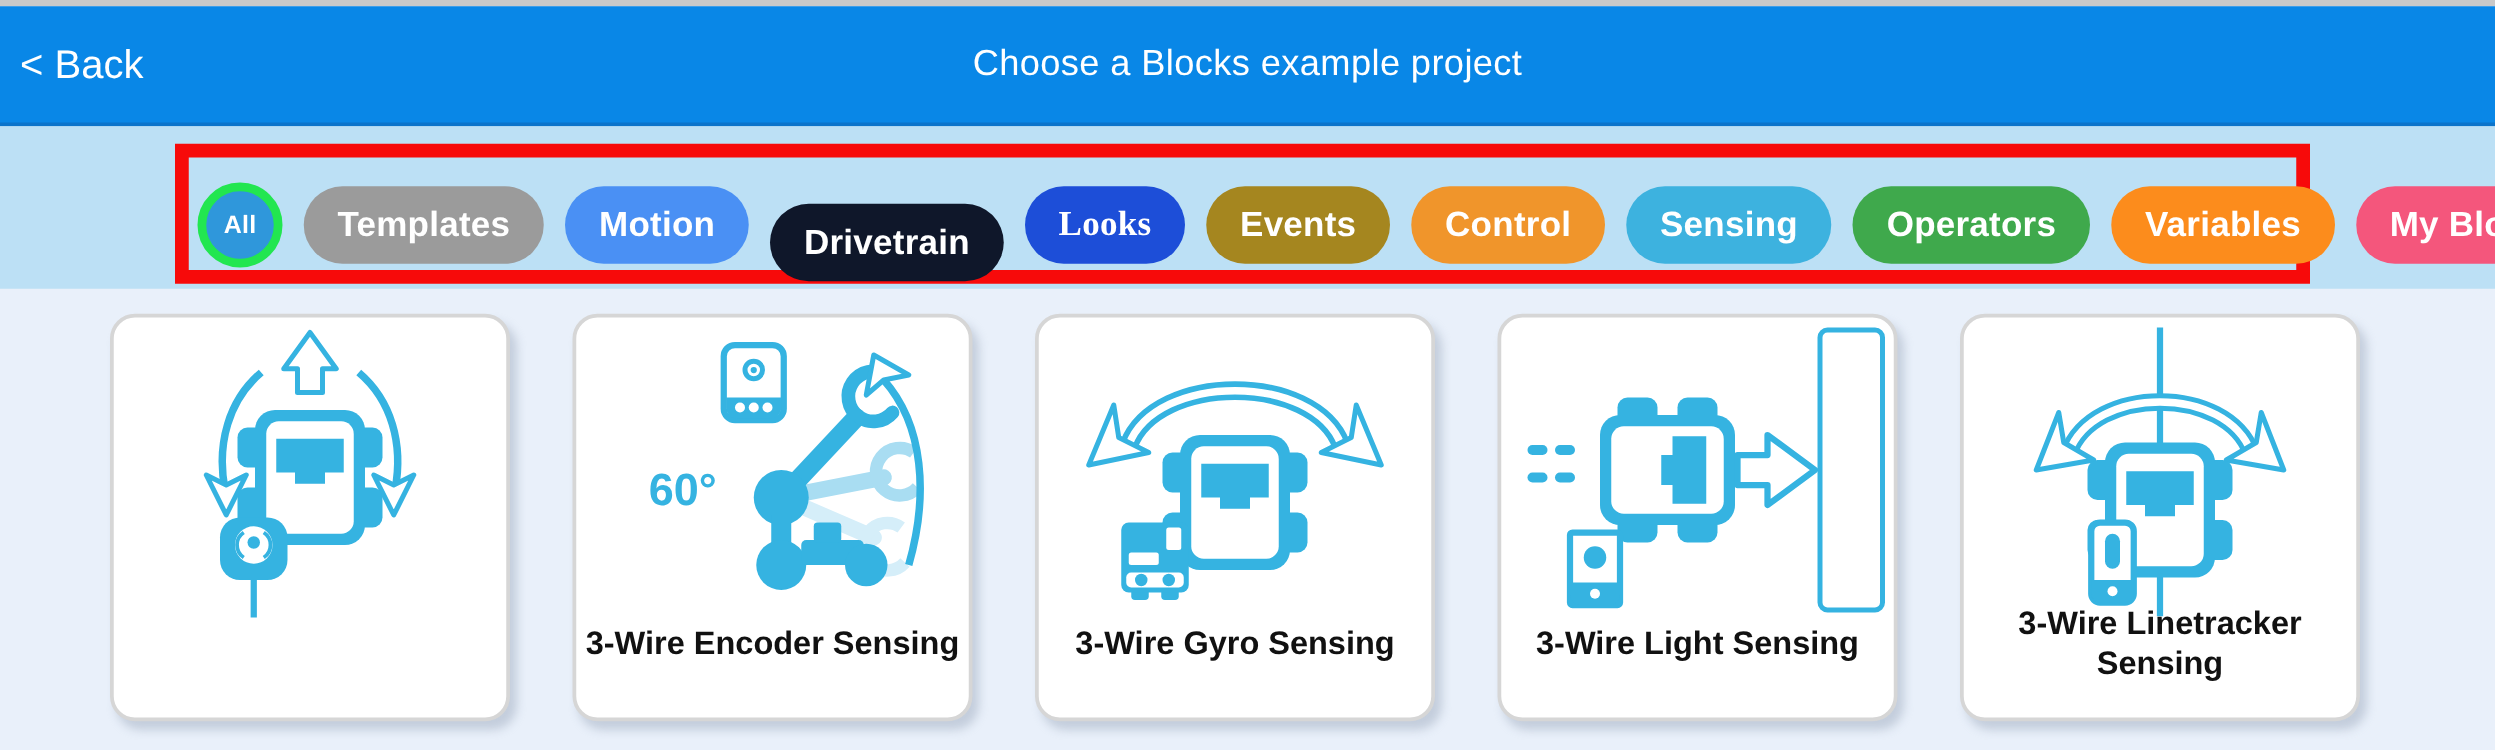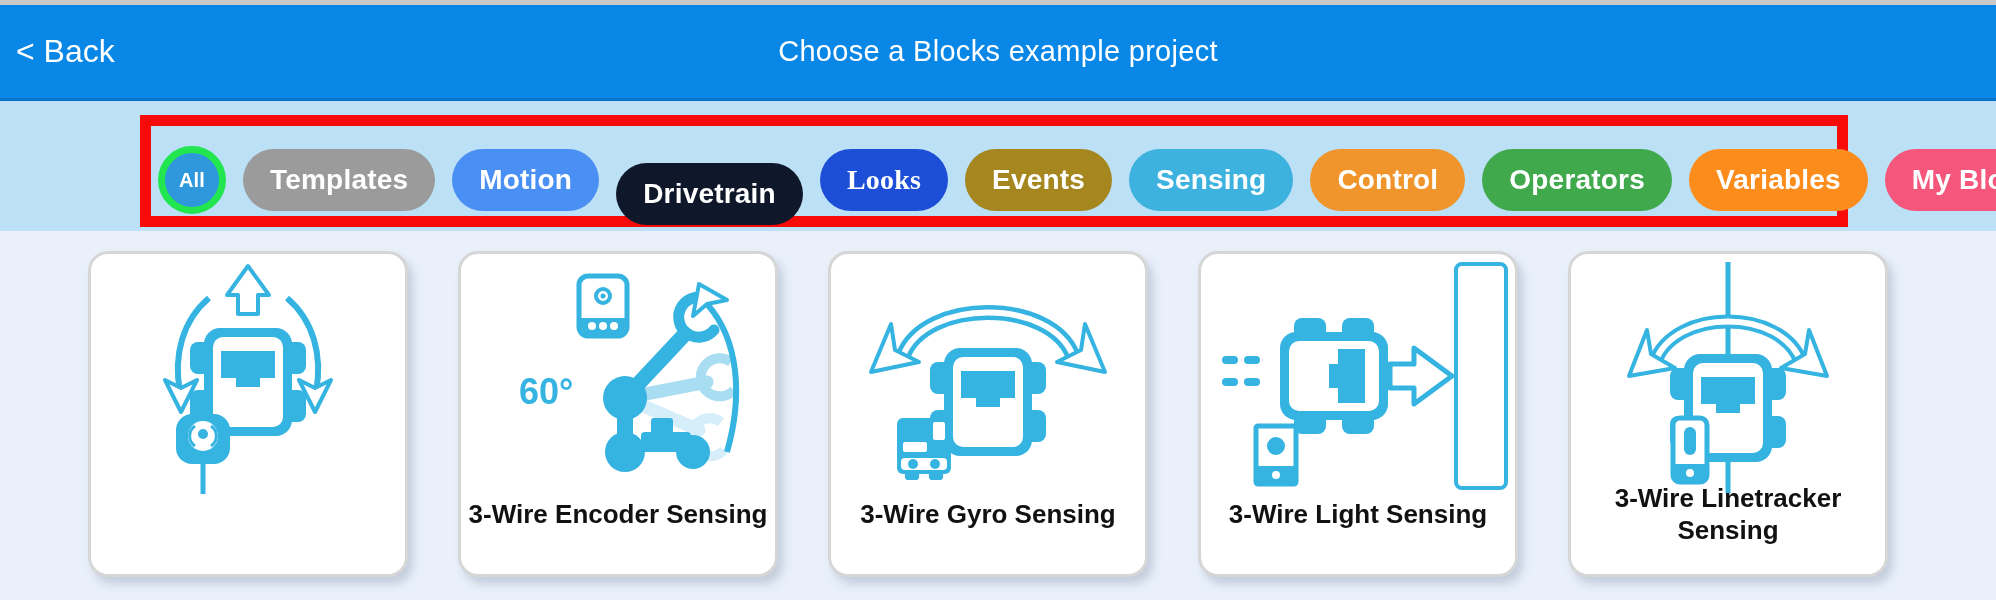--- a/index.html
+++ b/index.html
@@ -84,22 +84,22 @@
 
   <div class="filterbar">
     <div class="annotation" style="border-color: rgb(247, 10, 10);"></div>
     <div class="pills">
       <button class="pill pill-all" style="background: rgb(47, 151, 219); border-color: rgb(34, 230, 80);">All</button>
       <button class="pill" style="background: rgb(155, 155, 155);">Templates</button>
       <button class="pill" style="background: rgb(74, 144, 244); text-align: center;">Motion</button>
       <button class="pill" style="background: #0f172a; margin-top: 28px;">Drivetrain</button>
       <button class="pill" style="background: #1d4ed8; font-family: Liberation Serif, serif;">Looks</button>
       <button class="pill" style="background: rgb(165, 134, 31);">Events</button>
+      <button class="pill" style="background: rgb(240, 149, 43);">Control</button>
       <button class="pill" style="background: rgb(61, 178, 223);">Sensing</button>
-      <button class="pill" style="background: rgb(240, 149, 43);">Control</button>
       <button class="pill" style="background: rgb(63, 169, 76);">Operators</button>
       <button class="pill" style="background: rgb(252, 140, 28);">Variables</button>
       <button class="pill" style="background: rgb(244, 86, 124);">My Blocks</button>
     </div>
   </div>
 
   <main class="main">
 
     <div class="card">
       <svg width="250" height="235" viewBox="0 0 250 235">

